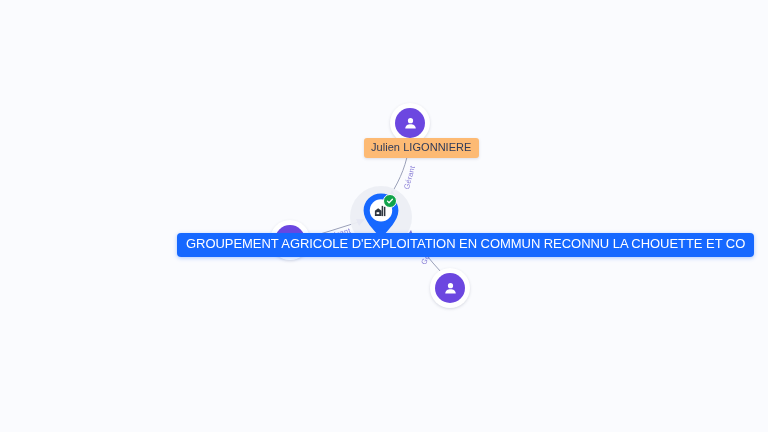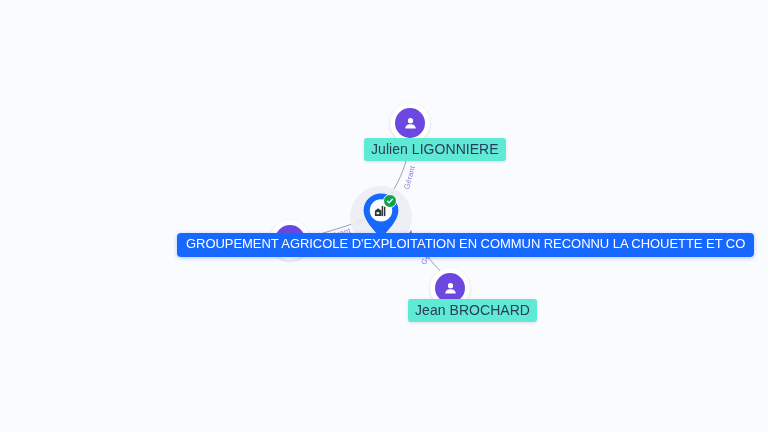--- a/index.html
+++ b/index.html
@@ -119,23 +119,23 @@
     border: 1.5px solid #ffffff;
     display: flex;
     align-items: center;
     justify-content: center;
     box-sizing: border-box;
   }
 
   
   .node-label {
     position: absolute;
-    background: #5eead4;
+    background: #fdba74;
     color: #2e3a59;
-    font-size: 14px;
+    font-size: 11px;
     font-family: "Liberation Sans", sans-serif;
     padding: 3px 7px 4px 7px;
     border-radius: 3px;
     white-space: nowrap;
     box-shadow: 0 1px 3px rgba(60,64,100,0.16);
     letter-spacing: 0.05px;
     line-height: 1.15;
   }
 
   .node-label.selected {
@@ -208,21 +208,20 @@
 
   <div class="node person-node" id="node-jean">
     <div class="person-ring"></div>
     <div class="person-disc">
       <svg width="17" height="17" viewBox="0 0 24 24" xmlns="http://www.w3.org/2000/svg">
         <circle cx="12" cy="8" r="3.7" fill="#ffffff"></circle>
         <path d="M4.6 19.2c0-4.1 3.3-6.2 7.4-6.2s7.4 2.1 7.4 6.2z" fill="#ffffff"></path>
       </svg>
     </div>
   </div>
-  <div class="node-label" id="label-jean">Jean BROCHARD</div>
 
   <div class="node company-node" id="node-company">
     <div class="company-halo"></div>
     <div class="company-pin">
       <svg width="38" height="48" viewBox="0 0 38 48" xmlns="http://www.w3.org/2000/svg">
         <path d="M19 1.5 C 9 1.5 1.6 9 1.6 18.6 C 1.6 28.5 12 38.5 19 46.2
                  C 26 38.5 36.4 28.5 36.4 18.6 C 36.4 9 29 1.5 19 1.5 Z" fill="#1668ff"></path>
         <circle cx="19" cy="18.4" r="11.2" fill="#ffffff"></circle>
       </svg>
     </div>

